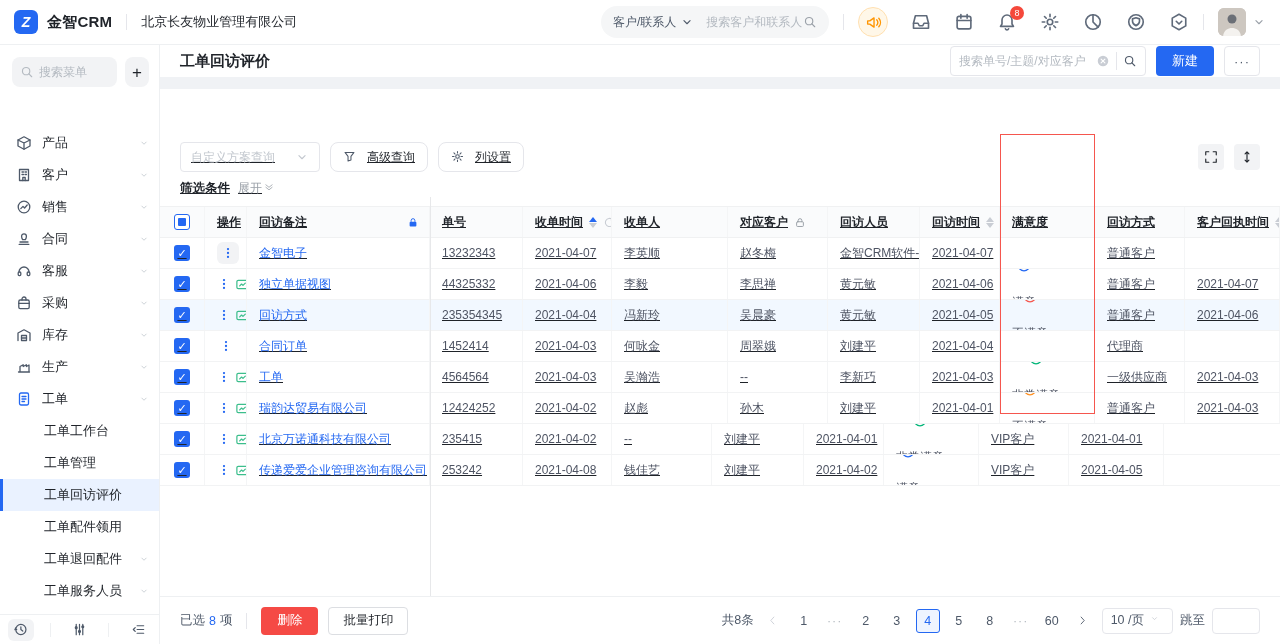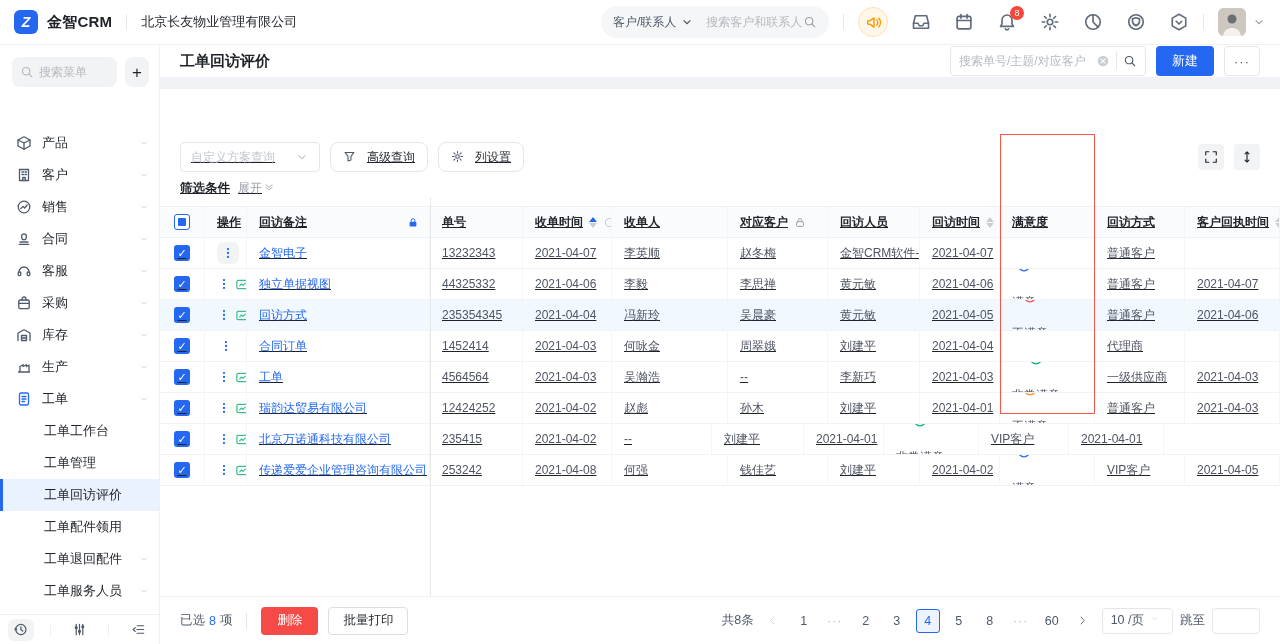--- a/index.html
+++ b/index.html
@@ -1000,23 +1000,20 @@
             </div>
             <div class="tc" style="width:183px">
               <span class="link">传递爱爱企业管理咨询有限公司</span>
             </div>
             <div class="tc" style="width:93px">
               <span>253242</span>
             </div>
             <div class="tc" style="width:89px">
               <span>2021-04-08</span>
             </div>
-            <div class="tc" style="width:116px">
-              <span>何强</span>
-            </div>
             <div class="tc" style="width:100px">
               <span>钱佳艺</span>
             </div>
             <div class="tc" style="width:92px">
               <span>刘建平</span>
             </div>
             <div class="tc" style="width:80px">
               <span>2021-04-02</span>
             </div>
             <div class="tc" style="width:95px">

